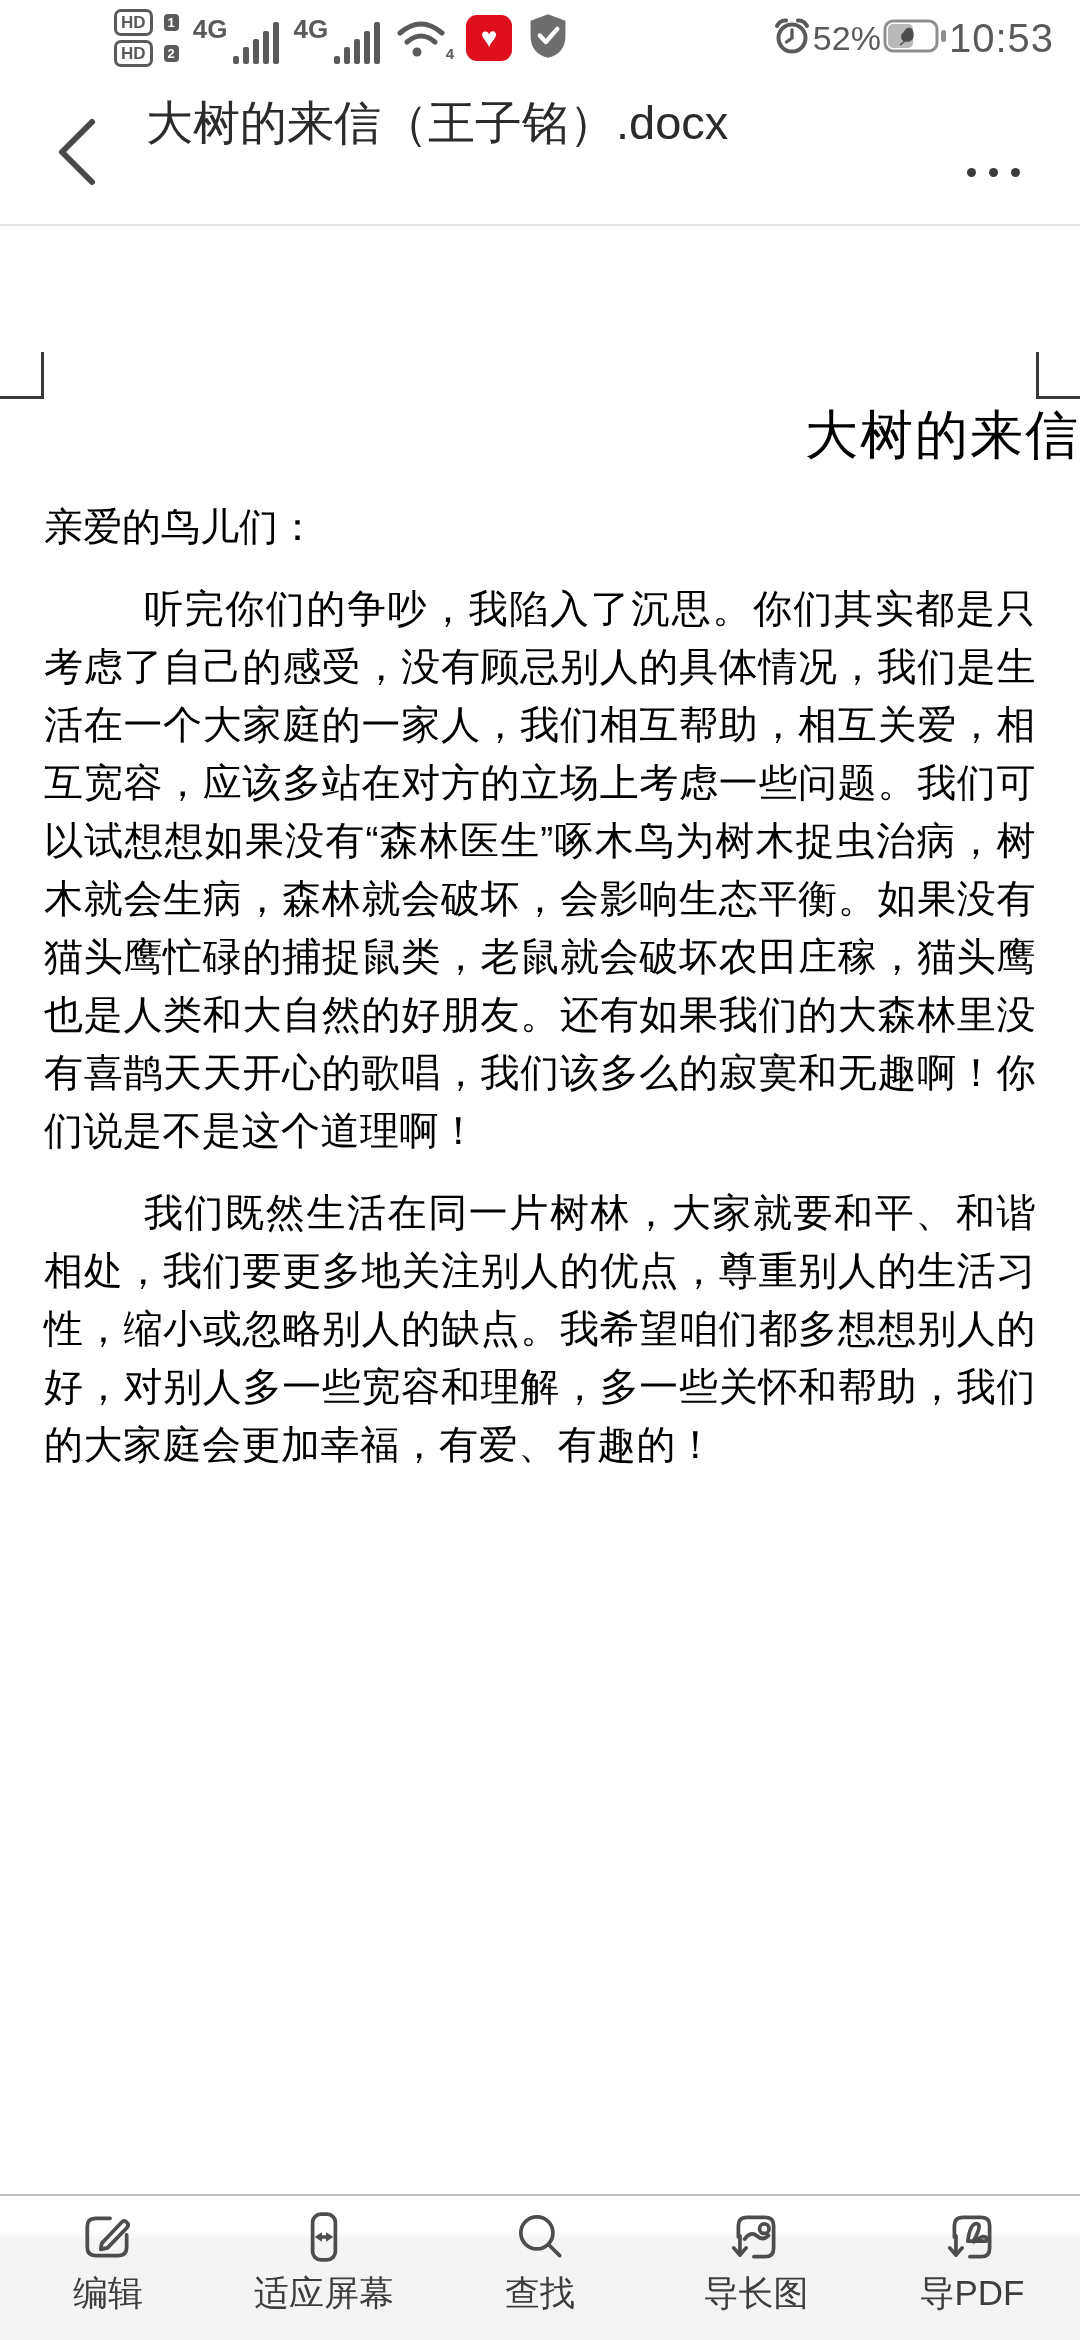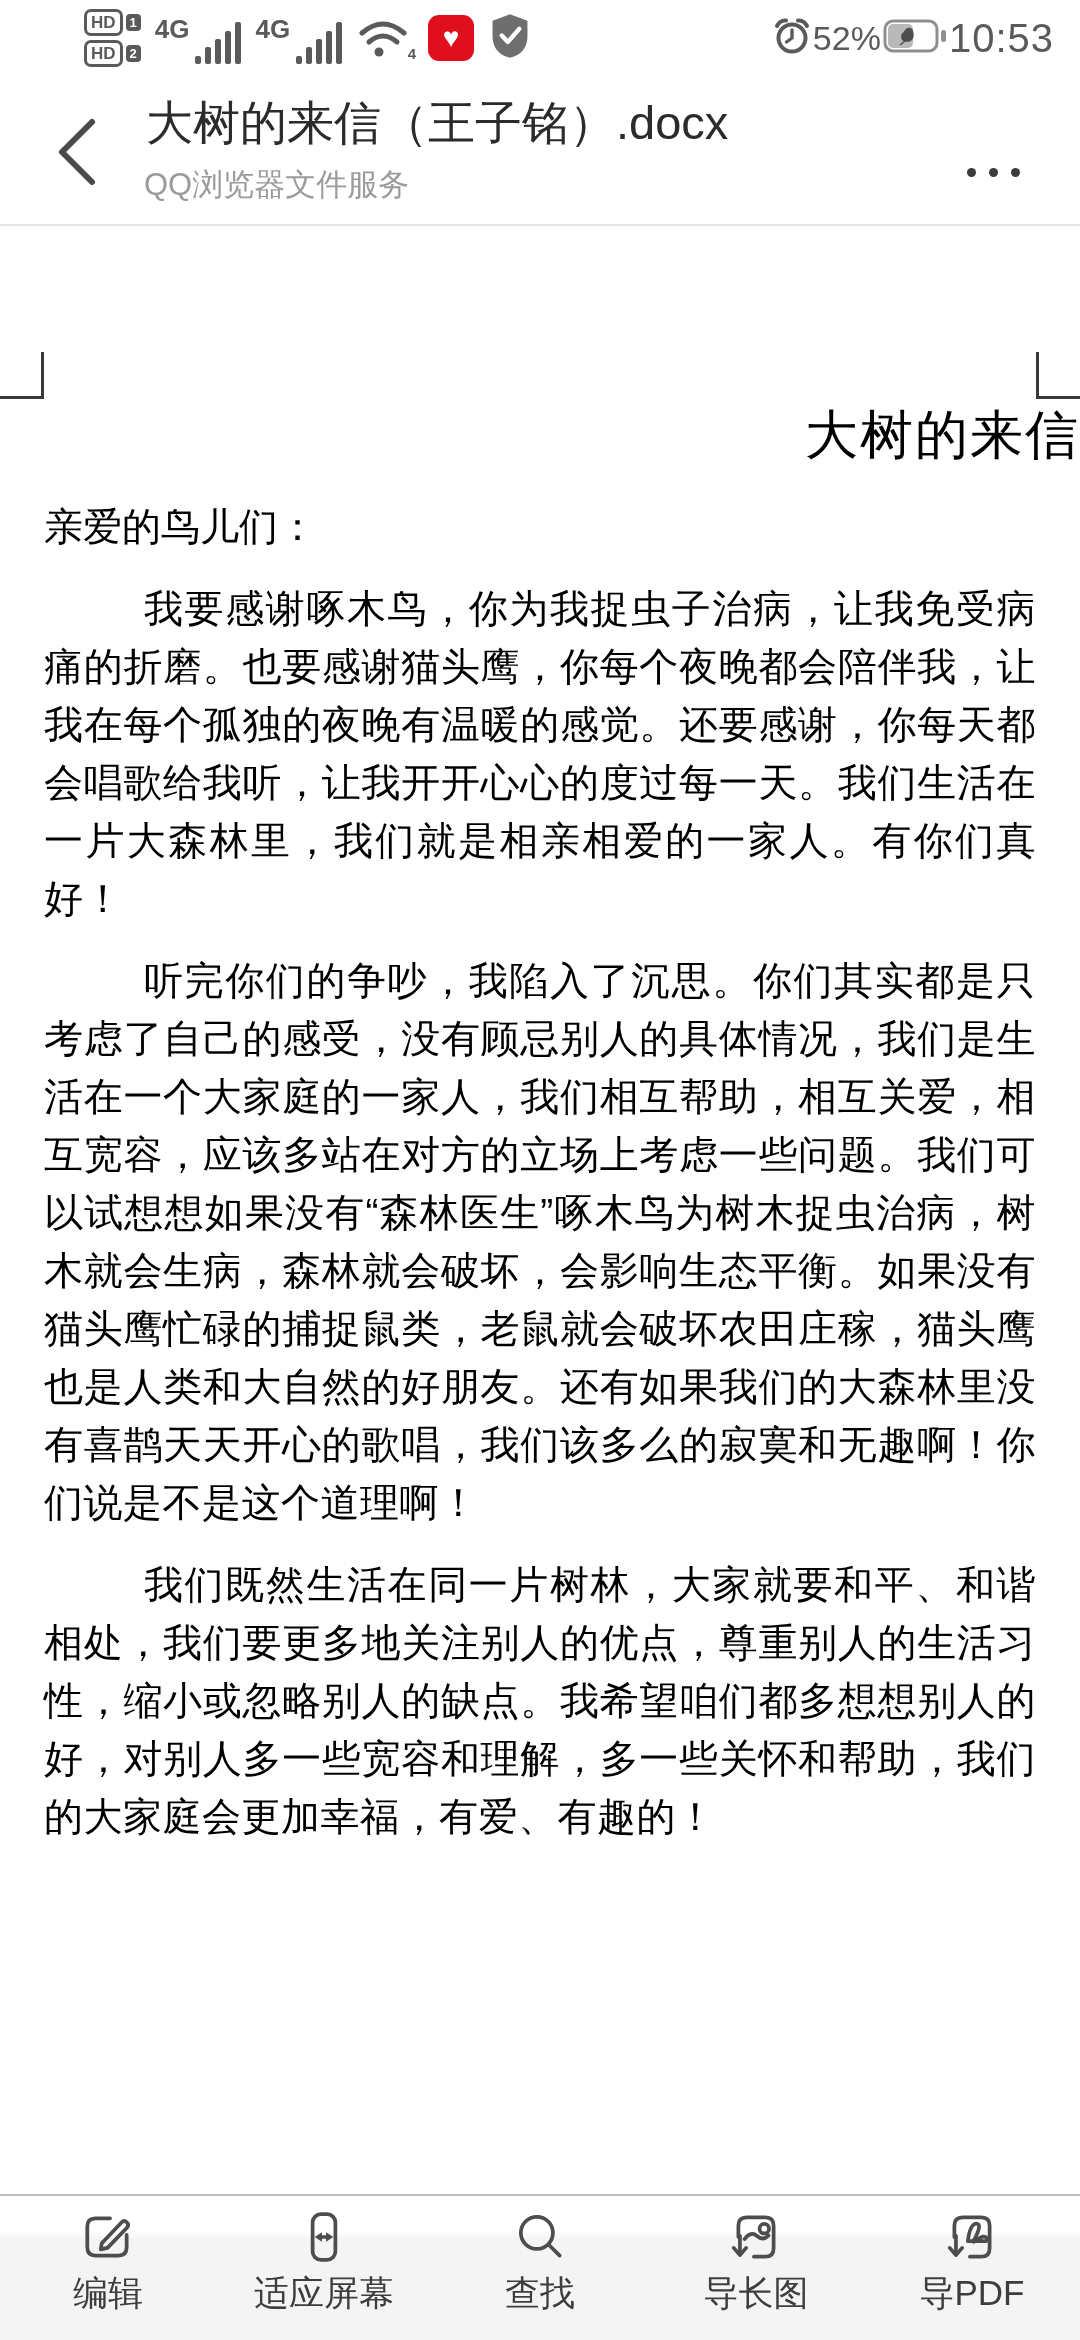--- a/index.html
+++ b/index.html
@@ -12,21 +12,21 @@
 
   
   .status-bar{
     position:absolute; top:0; left:0; width:1080px; height:76px;
     display:flex; align-items:center; justify-content:space-between;
     padding:0 26px 0 84px; background:#fff; color:#5a5a5a;
   }
   .sb-left{ display:flex; align-items:center; gap:14px; }
   .sb-right{ display:flex; align-items:center; gap:2px; }
   .hd-stack{ display:flex; flex-direction:column; gap:4px; }
-  .hd-badge{ display:flex; align-items:center; gap:3px; }
+  .hd-badge{ display:flex; align-items:center; gap:11px;margin-left:30px; }
   .hd-box{
     border:3px solid #5a5a5a; border-radius:7px; font-weight:bold;
     font-size:17px; line-height:1; padding:2px 4px; color:#5a5a5a;
   }
   .hd-num{
     background:#5a5a5a; color:#fff; border-radius:4px;
     font-size:13px; font-weight:bold; padding:2px 4px; line-height:1;
   }
   .net-group{ display:flex; align-items:flex-end; gap:6px; height:52px; }
   .net-label{ font-size:26px; font-weight:bold; color:#5a5a5a; align-self:flex-start; margin-top:2px; }
@@ -176,37 +176,35 @@
   </div>
 </div>
 
 <div class="header">
   <span class="back-btn">
     <svg width="70" height="80" viewBox="0 0 70 80">
       <path d="M48 10 L18 40 L48 70" fill="none" stroke="#4a4a4a" stroke-width="6" stroke-linecap="round" stroke-linejoin="round"></path>
     </svg>
   </span>
   <div class="file-title">大树的来信（王子铭）.docx</div>
-  <div class="file-subtitle">QQ浏览器文件服务</div>
   <span class="more-btn">
     <i></i>
       <i></i>
       <i></i>
   </span>
 </div>
 
 <div class="doc">
   <span class="corner left"></span>
   <span class="corner right"></span>
 
   <h1 class="doc-title">大树的来信</h1>
 
   <div class="doc-body">
     <p class="salutation">亲爱的鸟儿们：</p>
-    <p class="para">我要感谢啄木鸟，你为我捉虫子治病，让我免受病痛的折磨。也要感谢猫头鹰，你每个夜晚都会陪伴我，让我在每个孤独的夜晚有温暖的感觉。还要感谢，你每天都会唱歌给我听，让我开开心心的度过每一天。我们生活在一片大森林里，我们就是相亲相爱的一家人。有你们真好！</p>
     <p class="para">听完你们的争吵，我陷入了沉思。你们其实都是只考虑了自己的感受，没有顾忌别人的具体情况，我们是生活在一个大家庭的一家人，我们相互帮助，相互关爱，相互宽容，应该多站在对方的立场上考虑一些问题。我们可以试想想如果没有“森林医生”啄木鸟为树木捉虫治病，树木就会生病，森林就会破坏，会影响生态平衡。如果没有猫头鹰忙碌的捕捉鼠类，老鼠就会破坏农田庄稼，猫头鹰也是人类和大自然的好朋友。还有如果我们的大森林里没有喜鹊天天开心的歌唱，我们该多么的寂寞和无趣啊！你们说是不是这个道理啊！</p>
     <p class="para">我们既然生活在同一片树林，大家就要和平、和谐相处，我们要更多地关注别人的优点，尊重别人的生活习性，缩小或忽略别人的缺点。我希望咱们都多想想别人的好，对别人多一些宽容和理解，多一些关怀和帮助，我们的大家庭会更加幸福，有爱、有趣的！</p>
 
   </div>
 </div>
 
 <div class="toolbar">
 
   <button class="tb-item">
     <span>

